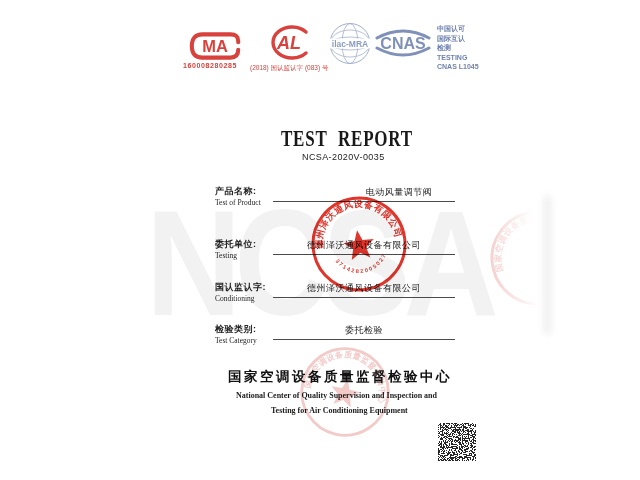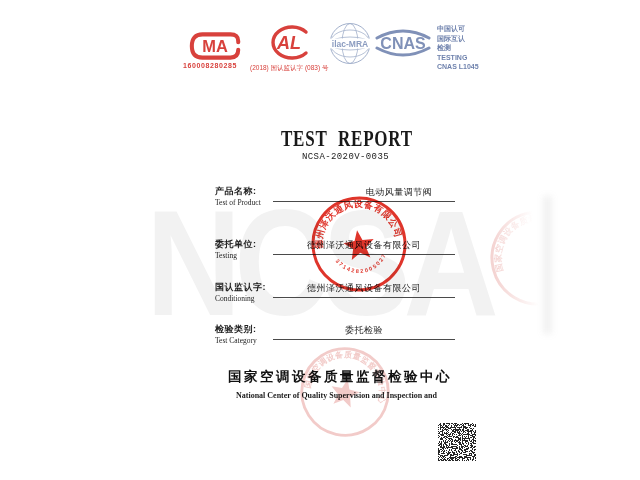--- a/index.html
+++ b/index.html
@@ -23,21 +23,21 @@
   .cnas-block{position:absolute;left:437px;top:24px;z-index:2;font-size:7px;line-height:9.6px;
     font-weight:700;color:#6f82ad;white-space:nowrap;}
 
   
   .title-cn{position:absolute;left:198px;top:93px;font-size:29px;font-weight:700;
     letter-spacing:45px;white-space:nowrap;color:#141414;z-index:1;}
   .title-en{position:absolute;left:281px;top:126px;font-size:23px;font-weight:700;
     font-family:"Liberation Serif",serif;letter-spacing:1px;word-spacing:8px;
     transform:scaleX(0.74);transform-origin:left top;white-space:nowrap;color:#191919;z-index:1;}
   .report-no{position:absolute;left:302px;top:152px;font-size:9px;
-    font-family:Liberation Mono, monospace;letter-spacing:0.4px;color:#222;z-index:1;}
+    font-family:Liberation Sans, sans-serif;letter-spacing:0.4px;color:#222;z-index:1;}
 
   
   .field-row{position:absolute;left:0;width:633px;height:30px;z-index:1;}
   .flabel-cn{position:absolute;left:215px;top:0;font-size:9px;font-weight:600;color:#222;
     letter-spacing:0.5px;white-space:nowrap;}
   .flabel-en{position:absolute;left:215px;top:12.5px;font-size:7.5px;color:#222;
     font-family:"Liberation Serif",serif;white-space:nowrap;}
   .fline{position:absolute;left:273px;top:16px;width:182px;border-top:1px solid #4a4a4a;height:0;}
   .fvalue{position:absolute;left:273px;top:0.5px;width:182px;text-align:center;font-size:9px;
     color:#1c1c1c;letter-spacing:0.5px;white-space:nowrap;}
@@ -145,20 +145,21 @@
   </div>
   <div class="field-row" style="top:323px">
     <span class="flabel-cn">检验类别:</span>
     <span class="flabel-en">Test Category</span>
     <span class="fvalue">委托检验</span>
     <span class="fline"></span>
   </div>
 
   <div class="org-cn">国家空调设备质量监督检验中心</div>
   <div class="org-en1">National Center of Quality Supervision and Inspection and</div>
+  <div class="org-en2">Testing for Air Conditioning Equipment</div>
 
   <svg class="stamp stamp-main" viewBox="0 0 100 100">
     <circle cx="50" cy="50" r="46" fill="none" stroke="#dd2318" stroke-width="3"></circle>
     <use href="#star" fill="#dd2318"></use>
     <text font-size="9" font-weight="700" fill="#dd2318" letter-spacing="0.6">
       <textPath href="#arcTop" startOffset="50%" text-anchor="middle">德州泽沃通风设备有限公司</textPath>
     </text>
     <text font-size="5.5" font-weight="700" fill="#dd2318" letter-spacing="1.8">
       <textPath href="#arcBot" startOffset="50%" text-anchor="middle">3714282005027</textPath>
     </text>

